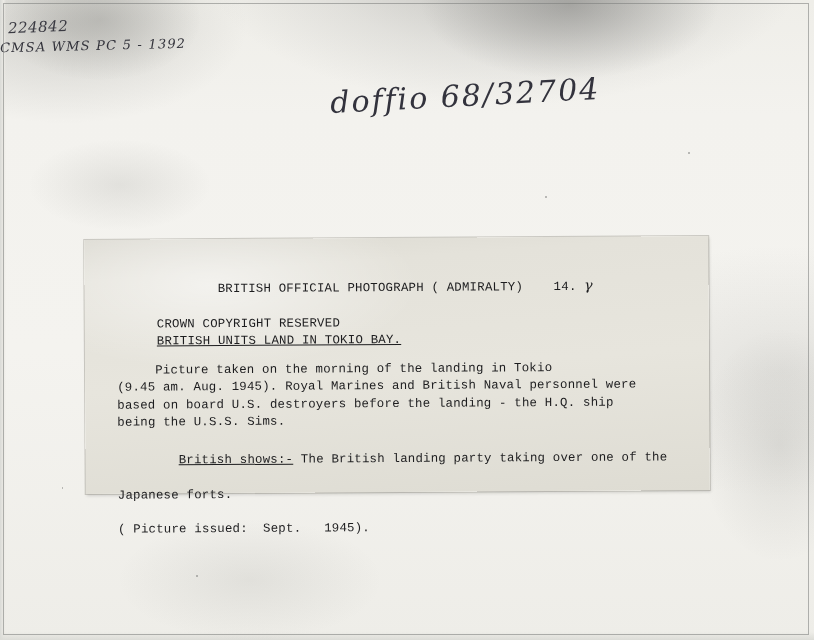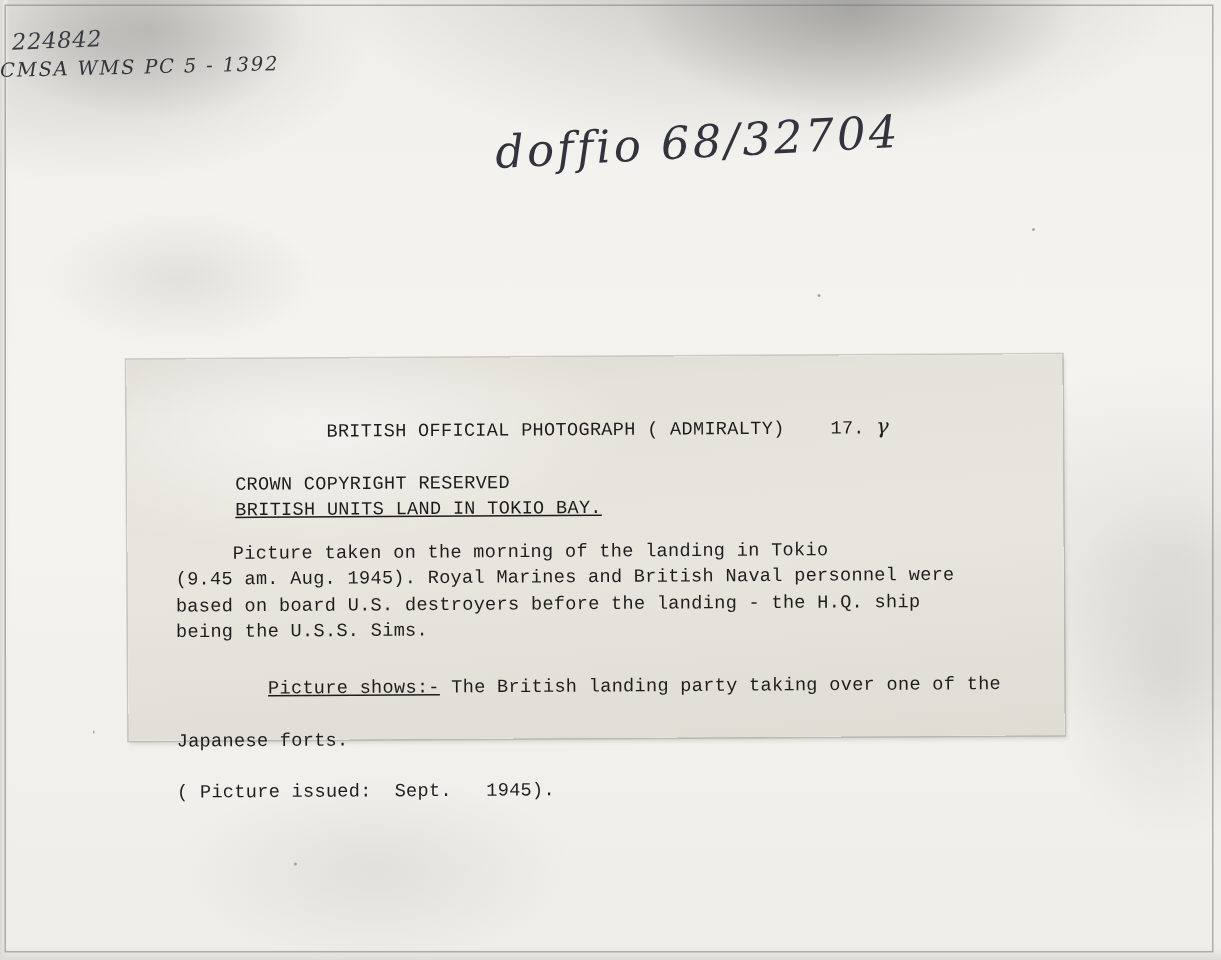--- a/index.html
+++ b/index.html
@@ -165,34 +165,34 @@
   <div class="handwriting" id="ref-number-top">224842</div>
 
   <div class="handwriting" id="ref-number-second">CMSA  WMS  PC 5 - 1392</div>
 
   <div class="handwriting" id="archive-mark-center">doffio 68/32704</div>
 
   <div id="caption-slip">
     <div id="caption-text-block">
 
       <div class="cap-line head-indent">
-        <span>BRITISH OFFICIAL PHOTOGRAPH ( ADMIRALTY)</span><span>    </span><span>17.</span><span> </span><span class="hand-tick">γ</span>
+        <span>BRITISH OFFICIAL PHOTOGRAPH ( ADMIRALTY)</span><span>    </span><span>14.</span><span> </span><span class="hand-tick">γ</span>
       </div>
 
       <div class="cap-line head-indent">CROWN COPYRIGHT RESERVED</div>
 
       <div class="cap-line head-indent ul">BRITISH UNITS LAND IN TOKIO BAY.</div>
 
       <div class="cap-line gap-above">     Picture taken on the morning of the landing in Tokio</div>
       <div class="cap-line">(9.45 am. Aug. 1945). Royal Marines and British Naval personnel were</div>
       <div class="cap-line">based on board U.S. destroyers before the landing - the H.Q. ship</div>
       <div class="cap-line">being the U.S.S. Sims.</div>
 
       <div class="cap-line gap-small">
-        <span class="ul">Picture shows:-</span><span> The British landing party taking over one of the</span>
+        <span class="ul">British shows:-</span><span> The British landing party taking over one of the</span>
       </div>
       <div class="cap-line">Japanese forts.</div>
 
       <div class="cap-line" id="issued-line">( Picture issued:  Sept.   1945).</div>
 
     </div>
   </div>
 
   <div id="print-border"></div>
 </div>

